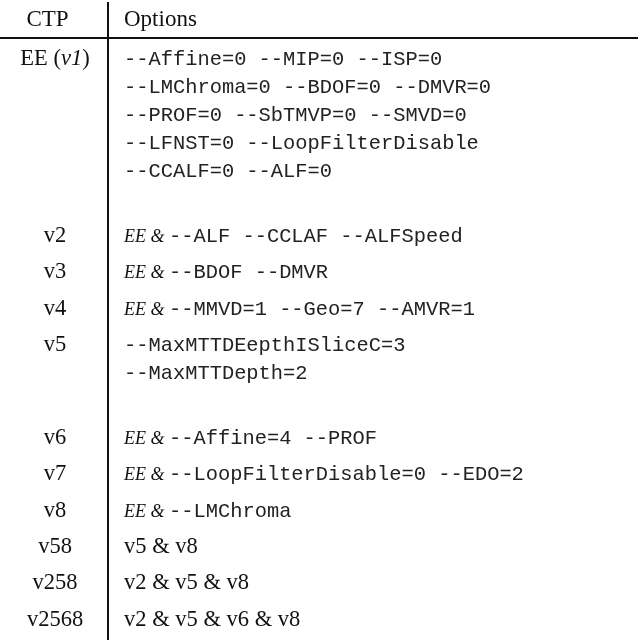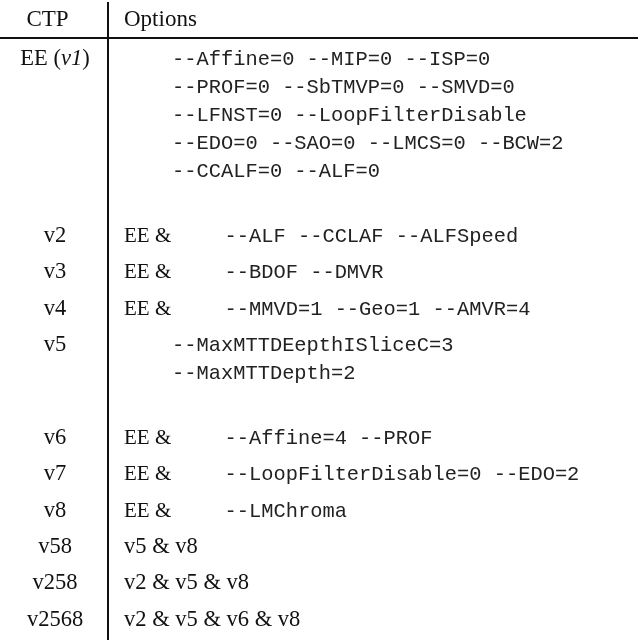--- a/index.html
+++ b/index.html
@@ -8,40 +8,40 @@
   #vline { position: absolute; left: 107px; top: 2px; width: 2px; height: 638px; background: #111; }
   #hrule { position: absolute; left: 0; top: 37px; width: 638px; height: 2px; background: #111; }
   .hdr { position: absolute; top: 4px; font-size: 23px; line-height: 30px; text-align: center; }
   #hdr-ctp { left: 0; width: 95px; text-align: center; }
   #hdr-opt { left: 124px; }
   .row { position: absolute; left: 0; width: 640px; }
   .ctp { position: absolute; left: 0; width: 110px; text-align: center; font-size: 22.5px; line-height: 28px; }
   .ctp i { font-style: italic; }
   .opts { position: absolute; left: 124px; width: 516px; }
   .line { height: 28px; line-height: 28px; white-space: pre; font-size: 20.4px; }
-  .line .pre { font-family: "Liberation Serif", "DejaVu Serif", serif; font-size: 21px; }
-  .line .code { font-family: "Liberation Mono", "DejaVu Sans Mono", monospace; font-size: 20.4px; color: #222; margin-left: 48px; }
+  .line .pre { font-family: "Liberation Serif", "DejaVu Serif", serif; font-size: 18px; font-style: italic; }
+  .line .code { font-family: "Liberation Mono", "DejaVu Sans Mono", monospace; font-size: 20.4px; color: #222; }
   .line .txt { font-family: "Liberation Serif", "DejaVu Serif", serif; font-size: 22.5px; text-align: right; }
 </style>
 </head>
 <body>
 
 <div id="vline"></div>
 <div id="hrule"></div>
 
 <div id="hdr-ctp" class="hdr serif">CTP</div>
 <div id="hdr-opt" class="hdr serif">Options</div>
 
 <div class="row" style="top:44px">
   <div class="ctp serif"><span>EE (</span><i>v1</i><span>)</span></div>
   <div class="opts">
     <div class="line"><span class="code">--Affine=0 --MIP=0 --ISP=0</span></div>
+    <div class="line"><span class="code">--LMChroma=0 --BDOF=0 --DMVR=0</span></div>
     <div class="line"><span class="code">--PROF=0 --SbTMVP=0 --SMVD=0</span></div>
     <div class="line"><span class="code">--LFNST=0 --LoopFilterDisable</span></div>
-    <div class="line"><span class="code">--EDO=0 --SAO=0 --LMCS=0 --BCW=2</span></div>
     <div class="line"><span class="code">--CCALF=0 --ALF=0</span></div>
   </div>
 </div>
 
 <div class="row" style="top:221px">
   <div class="ctp serif">v2</div>
   <div class="opts">
     <div class="line"><span class="pre">EE &amp; </span><span class="code">--ALF --CCLAF --ALFSpeed</span></div>
   </div>
 </div>
@@ -49,21 +49,21 @@
 <div class="row" style="top:257px">
   <div class="ctp serif">v3</div>
   <div class="opts">
     <div class="line"><span class="pre">EE &amp; </span><span class="code">--BDOF --DMVR</span></div>
   </div>
 </div>
 
 <div class="row" style="top:294px">
   <div class="ctp serif">v4</div>
   <div class="opts">
-    <div class="line"><span class="pre">EE &amp; </span><span class="code">--MMVD=1 --Geo=1 --AMVR=4</span></div>
+    <div class="line"><span class="pre">EE &amp; </span><span class="code">--MMVD=1 --Geo=7 --AMVR=1</span></div>
   </div>
 </div>
 
 <div class="row" style="top:330px">
   <div class="ctp serif">v5</div>
   <div class="opts">
     <div class="line"><span class="code">--MaxMTTDEepthISliceC=3</span></div>
     <div class="line"><span class="code">--MaxMTTDepth=2</span></div>
   </div>
 </div>

